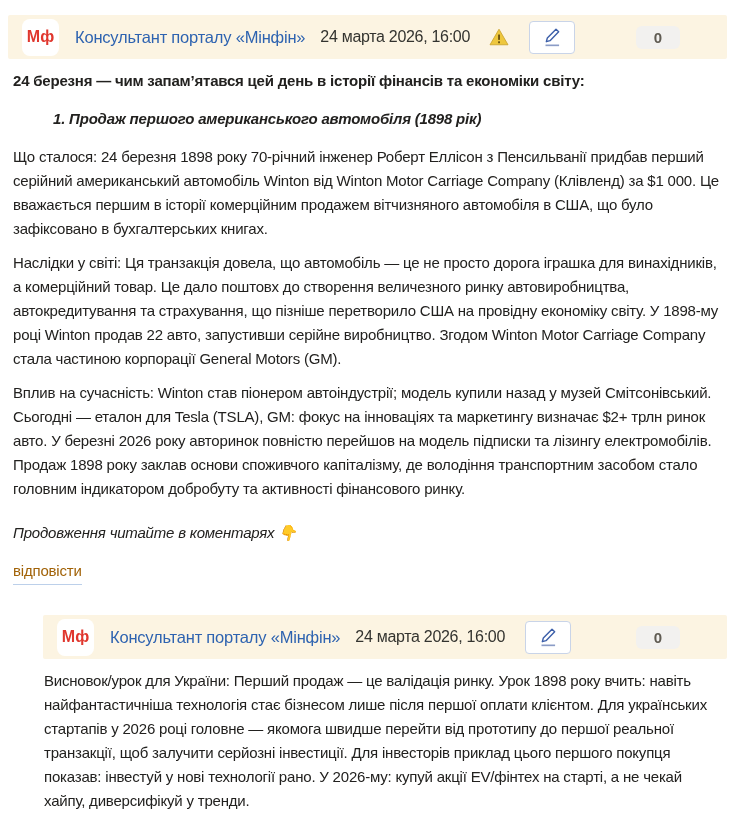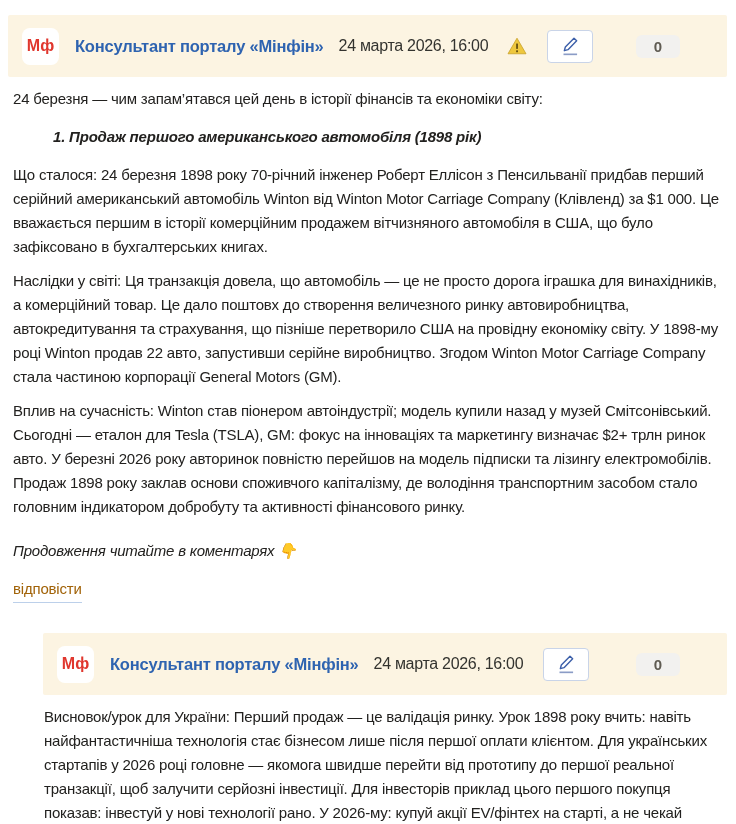--- a/index.html
+++ b/index.html
@@ -11,35 +11,35 @@
   }
   .page { padding: 15px 9px 20px 8px; }
 
   
   .ccard {
     display: flex;
     align-items: center;
     background: #fcf4e2;
     border-radius: 2px;
     padding: 12px 14px;
-    height: 62px;
+    height: 44px;
   }
   .avatar {
     width: 37px; height: 37px;
     background: #ffffff;
     border-radius: 8px;
     display: flex; align-items: center; justify-content: center;
     font-weight: bold; font-size: 16px; color: #e0372e;
     flex: 0 0 auto;
     cursor: pointer;
   }
   .author {
     margin-left: 16px;
     color: #2e63b0;
-    font-weight: bold;
+    font-weight: normal;
     font-size: 16.5px;
     letter-spacing: -0.2px;
     text-decoration: none;
     cursor: pointer;
   }
   .cdate {
     margin-left: 15px;
     color: #33332f;
     font-size: 16px;
     letter-spacing: -0.3px;
@@ -74,21 +74,21 @@
 
   
   .cbody {
     padding: 10px 6px 0 5px;
     font-size: 15px;
     line-height: 24px;
     letter-spacing: -0.2px;
     color: #22211f;
   }
   .cbody p { margin: 0 0 10px 0; }
-  .cbody p.b  { font-weight: normal; }
+  .cbody p.b  { font-weight: bold; }
   .cbody p.bi { font-weight: bold; font-style: italic; margin-top: 14px; margin-bottom: 14px; margin-left: 40px; }
   .cbody p.i  { font-style: italic; margin-top: 20px; }
   .reply {
     display: inline-block;
     margin-top: 4px;
     color: #a16207;
     font-size: 15px;
     text-decoration: none;
     border-bottom: 1px solid #bcd0ea;
     padding-bottom: 1px;

